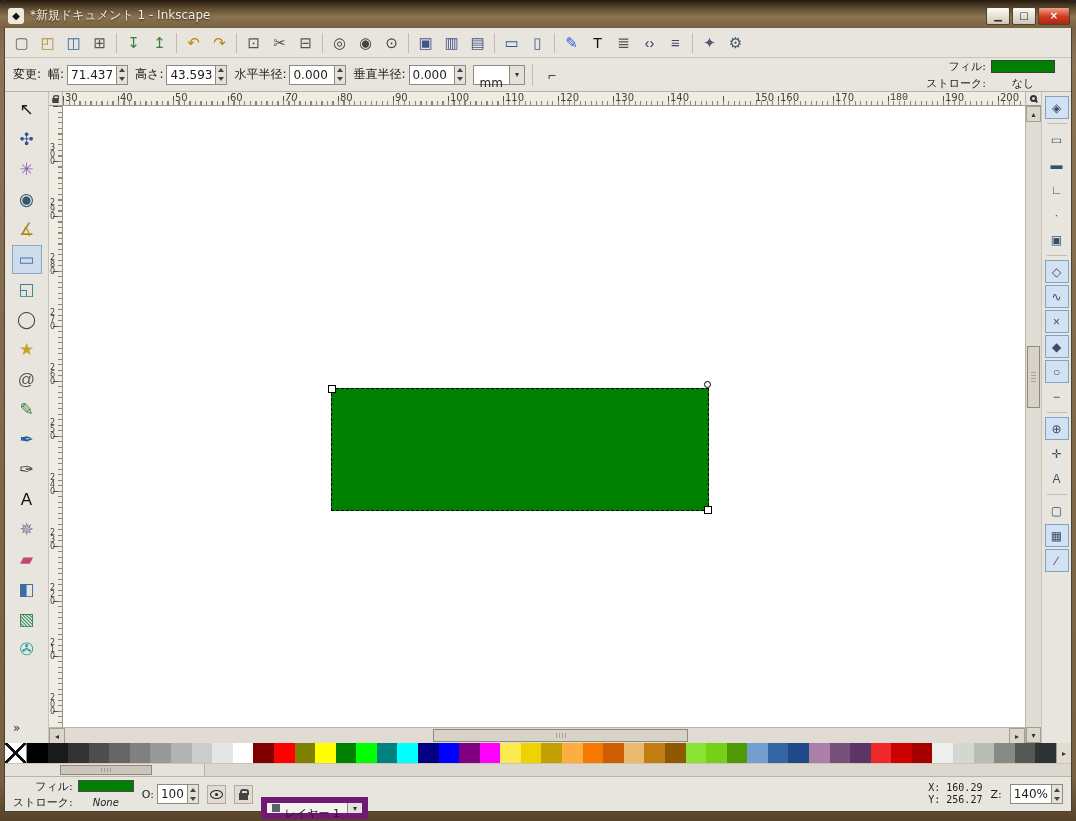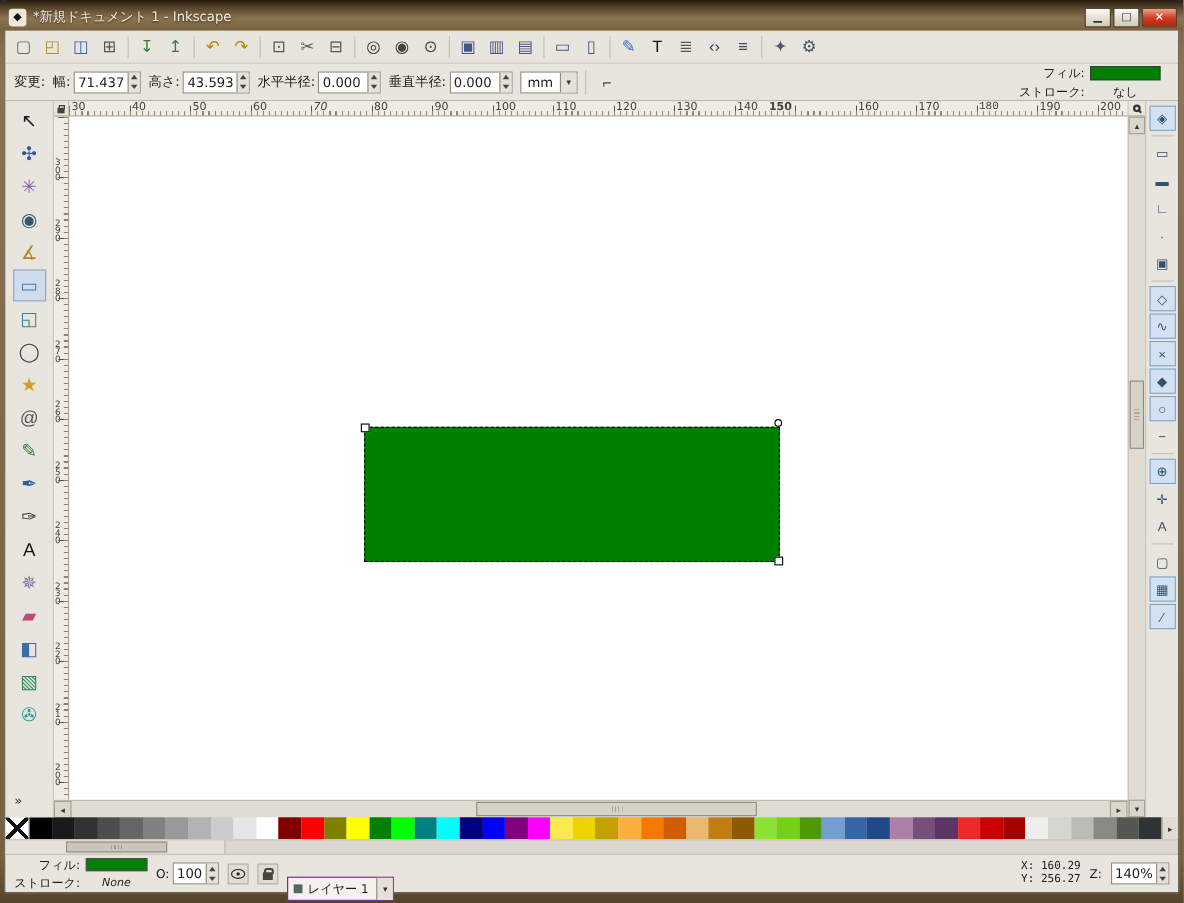--- a/index.html
+++ b/index.html
@@ -24,21 +24,21 @@
   
   .optbar{height:34px;display:flex;align-items:center;gap:7px;padding:0 8px;background:#e8e5de;border-bottom:1px solid #b9b4a8;}
   .opt-group{display:flex;align-items:center;gap:3px;}
   .spinbox{display:flex;align-items:stretch;height:20px;background:#fff;border:1px solid #8f8a7d;}
   .spin-value{padding:2px 3px;font-size:12px;min-width:44px;}
   .spin-arrows{display:flex;flex-direction:column;width:11px;border-left:1px solid #8f8a7d;background:#e4e1da;}
   .spin-arrows i{flex:1;display:flex;align-items:center;justify-content:center;}
   .tri-up{width:0;height:0;border-left:3px solid transparent;border-right:3px solid transparent;border-bottom:4px solid #444;}
   .tri-down{width:0;height:0;border-left:3px solid transparent;border-right:3px solid transparent;border-top:4px solid #444;}
   .unit-combo{display:flex;align-items:stretch;height:20px;border:1px solid #8f8a7d;background:#fff;}
-  .unit-combo .val{padding:2px 6px;text-align:right;}
+  .unit-combo .val{padding:10px 6px;text-align:right;}
   .combo-btn{width:15px;background:#e4e1da;border-left:1px solid #8f8a7d;display:flex;align-items:center;justify-content:center;font-size:8px;color:#333;}
   .opt-sep{width:1px;height:22px;background:#c2bdb1;}
   .opt-btn{width:24px;height:24px;display:flex;align-items:center;justify-content:center;border:1px solid transparent;font-size:14px;color:#444;background:transparent;}
   .opt-right{margin-left:auto;display:flex;flex-direction:column;justify-content:center;gap:2px;font-size:11px;padding-right:8px;}
   .fs-row{display:flex;align-items:center;gap:5px;justify-content:flex-end;}
   .opt-fill-swatch{width:64px;height:13px;border:1px solid #3c3c3c;}
   .opt-stroke-val{width:64px;text-align:center;}
   
   .main{flex:1;display:flex;min-height:0;}
   .toolbox{width:44px;background:#e8e5de;border-right:1px solid #c9c4b8;display:flex;flex-direction:column;align-items:center;padding-top:3px;gap:1px;position:relative;}
@@ -96,21 +96,21 @@
   .sb-fill-swatch{width:56px;height:12px;border:1px solid #4c4c4c;display:block;}
   .sb-none{font-style:italic;font-size:10px;text-align:center;width:56px;display:block;}
   .sb-iconbtn{width:19px;height:19px;display:flex;align-items:center;justify-content:center;background:#e0dcd3;border:1px solid #b1ac9f;}
   .eye-icon{width:13px;height:9px;border:1px solid #222;border-radius:50%;position:relative;display:block;}
   .eye-icon::after{content:"";position:absolute;left:4px;top:2px;width:3px;height:3px;background:#222;border-radius:50%;}
   .lock-icon{width:9px;height:7px;background:#444;position:relative;display:block;margin-top:4px;}
   .lock-icon::before{content:"";position:absolute;left:1px;top:-4px;width:5px;height:4px;border:2px solid #444;border-bottom:none;border-radius:3px 3px 0 0;}
   .mini-lock{transform:scale(.72);}
   .mini-mag{width:7px;height:7px;border:2px solid #333;border-radius:50%;position:relative;display:block;}
   .mini-mag::after{content:"";position:absolute;width:4px;height:2px;background:#333;transform:rotate(45deg);right:-3px;bottom:-2px;}
-  .layer-combo{display:flex;align-items:stretch;height:22px;border:1px solid #701a75;background:#f4f2ec;margin-top:28px;}
+  .layer-combo{display:flex;align-items:stretch;height:22px;border:6px solid #701a75;background:#f4f2ec;margin-top:28px;}
   .lc-icon{width:8px;height:8px;background:#566;align-self:center;margin-left:5px;}
   .lc-text{padding:3px 7px 0 5px;}
   .sb-msg{flex:1;}
   .sb-coords{font-family:"DejaVu Sans Mono","Liberation Mono",monospace;font-size:10px;text-align:right;line-height:12px;}
   .sb-spin .spin-value{min-width:28px;}
   .zoom-spin .spin-value{min-width:32px;}
 </style>
 </head>
 <body>
 
@@ -366,21 +366,21 @@
               <span class="hlabel" style="left: 112px;">50</span>
               <span class="hlabel" style="left: 167px;">60</span>
               <span class="hlabel" style="left: 222px; font-style: italic;">70</span>
               <span class="hlabel" style="left: 277px;">80</span>
               <span class="hlabel" style="left: 332px;">90</span>
               <span class="hlabel" style="left: 387px;">100</span>
               <span class="hlabel" style="left: 442px;">110</span>
               <span class="hlabel" style="left: 497px;">120</span>
               <span class="hlabel" style="left: 552px;">130</span>
               <span class="hlabel" style="left: 607px;">140</span>
-              <span class="hlabel" style="left: 636px; font-weight: bold;">150</span>
+              <span class="hlabel" style="left: 692px;">150</span>
               <span class="hlabel" style="left: 717px;">160</span>
               <span class="hlabel" style="left: 772px;">170</span>
               <span class="hlabel" style="left: 827px; font-family: Liberation Mono, monospace;">180</span>
               <span class="hlabel" style="left: 882px;">190</span>
               <span class="hlabel" style="left: 937px;">200</span>
             </div>
         </div>
         <div class="canvas-row">
           <div class="vruler" id="vruler">
               <span class="vlabel" style="top: 38px;">3

